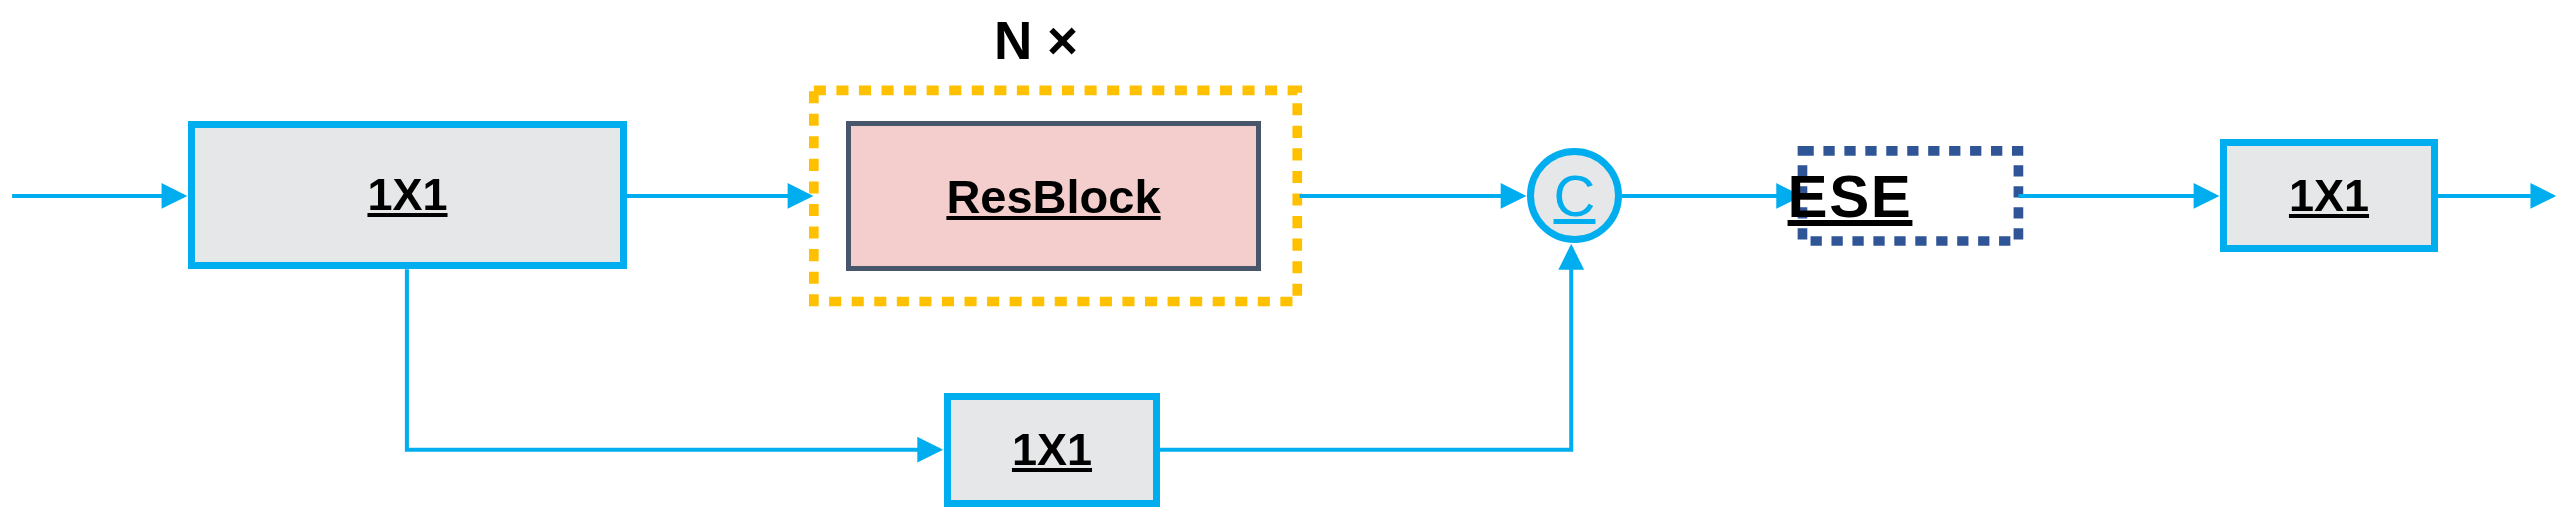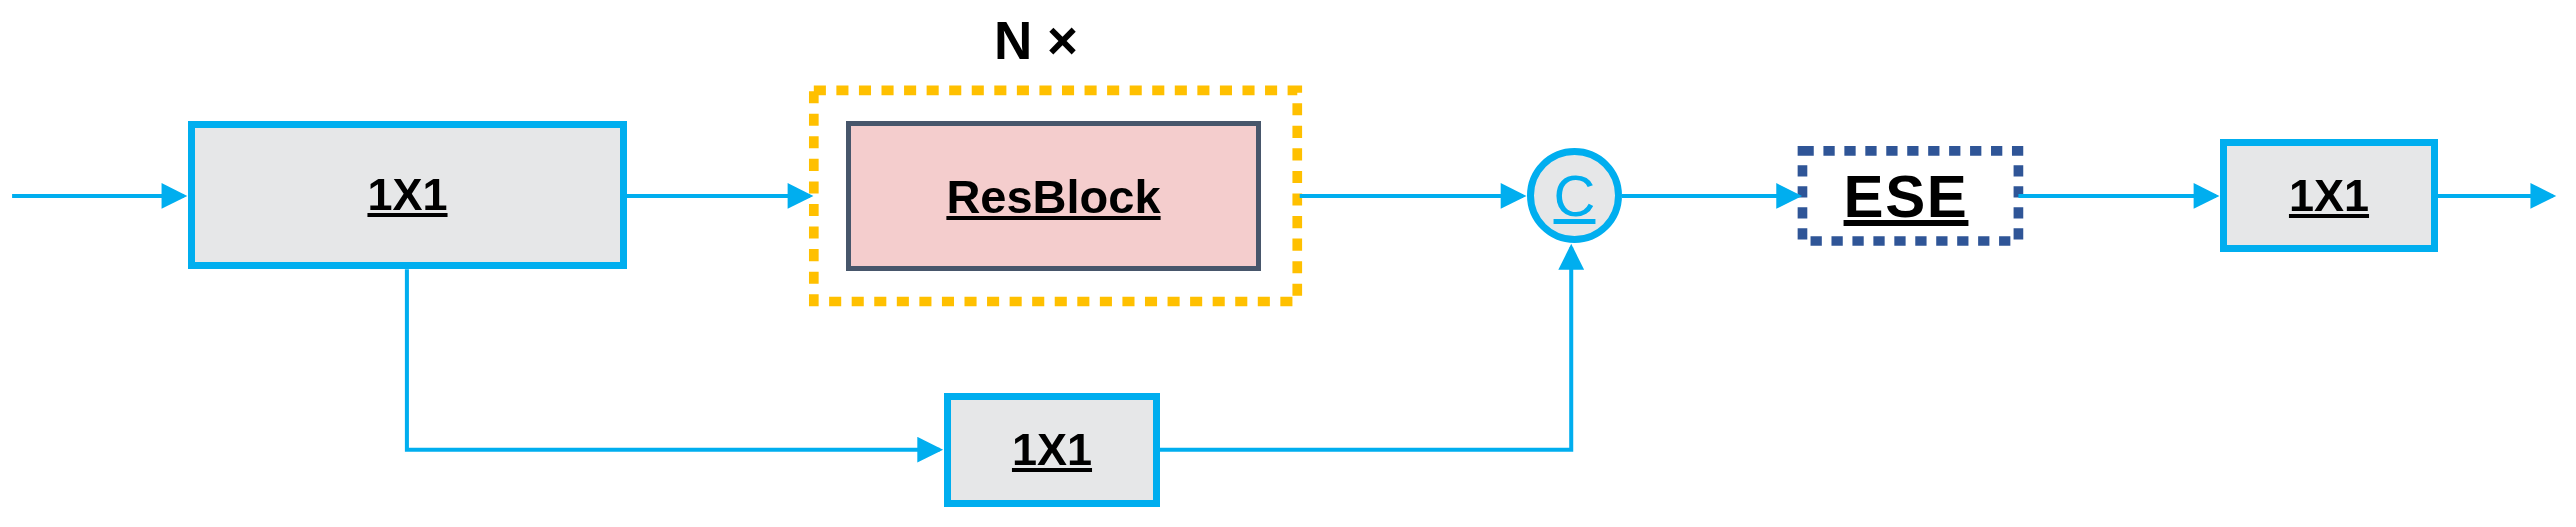--- a/index.html
+++ b/index.html
@@ -33,21 +33,21 @@
   #resblock      { left: 846px; top: 121px; width: 415px; height: 150px;
                    background: var(--resblock-fill, #F4CDCD);
                    border: 5.6px solid var(--resblock-border, #47566B);
                    font-size: 47px; }
   #concat        { left: 1527px; top: 148px; width: 95px; height: 95px;
                    border-radius: 50%;
                    background: var(--box-fill, #E6E7E8);
                    border: 7.3px solid var(--line, #00AEEF);
                    color: var(--line, #00AEEF);
                    font-weight: 400; font-size: 58px; }
-  #ese           { left: 1798px; top: 151px; width: 216px; height: 90px;
+  #ese           { left: 1742px; top: 151px; width: 216px; height: 90px;
                    font-size: 60px; letter-spacing: 1.6px; }
   #conv-out      { left: 2220px; top: 139px; width: 218px; height: 113px; }
   #conv-shortcut { left: 944px; top: 393px; width: 216px; height: 114px; }
 
   #repeat-label {
     position: absolute;
     left: 915px; top: 9.7px; width: 242px;
     text-align: center;
     font-size: 53px; font-weight: 700;
     color: var(--text, #000000);

